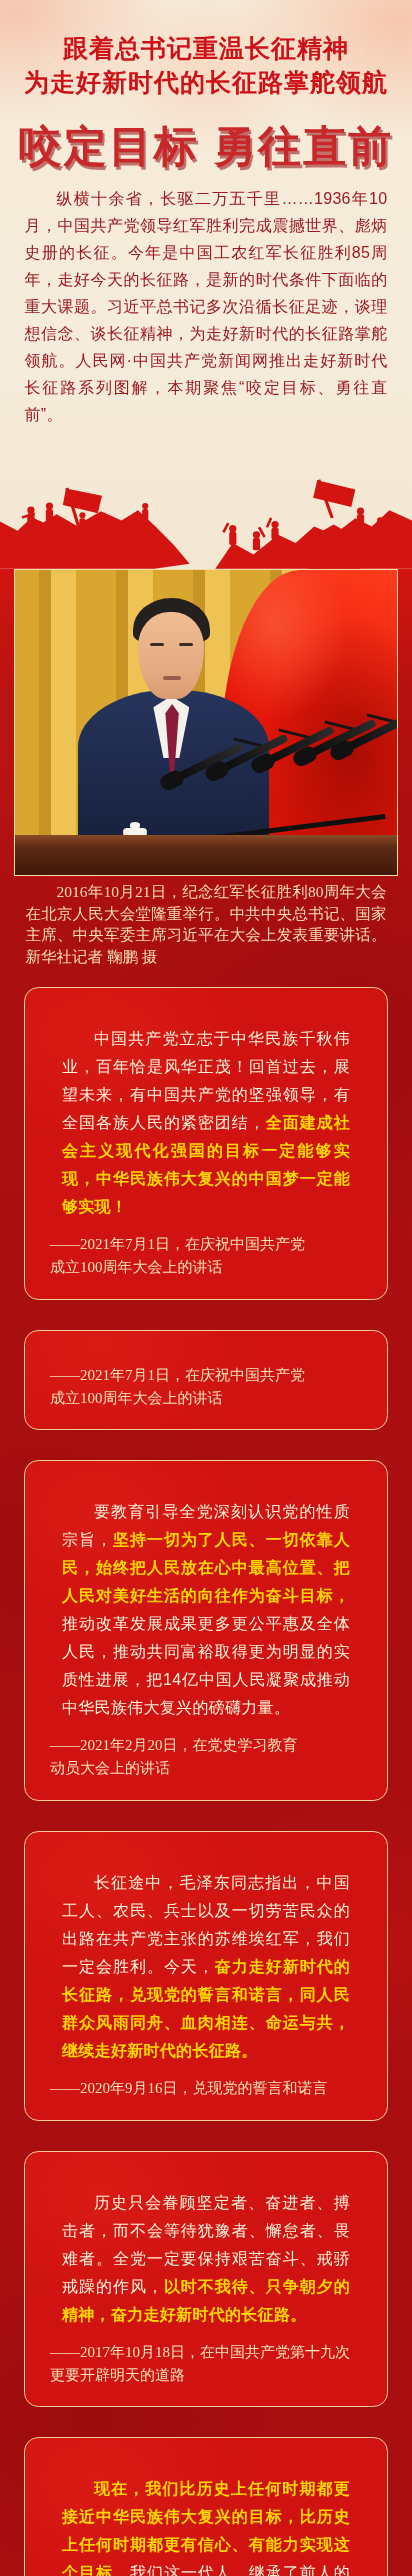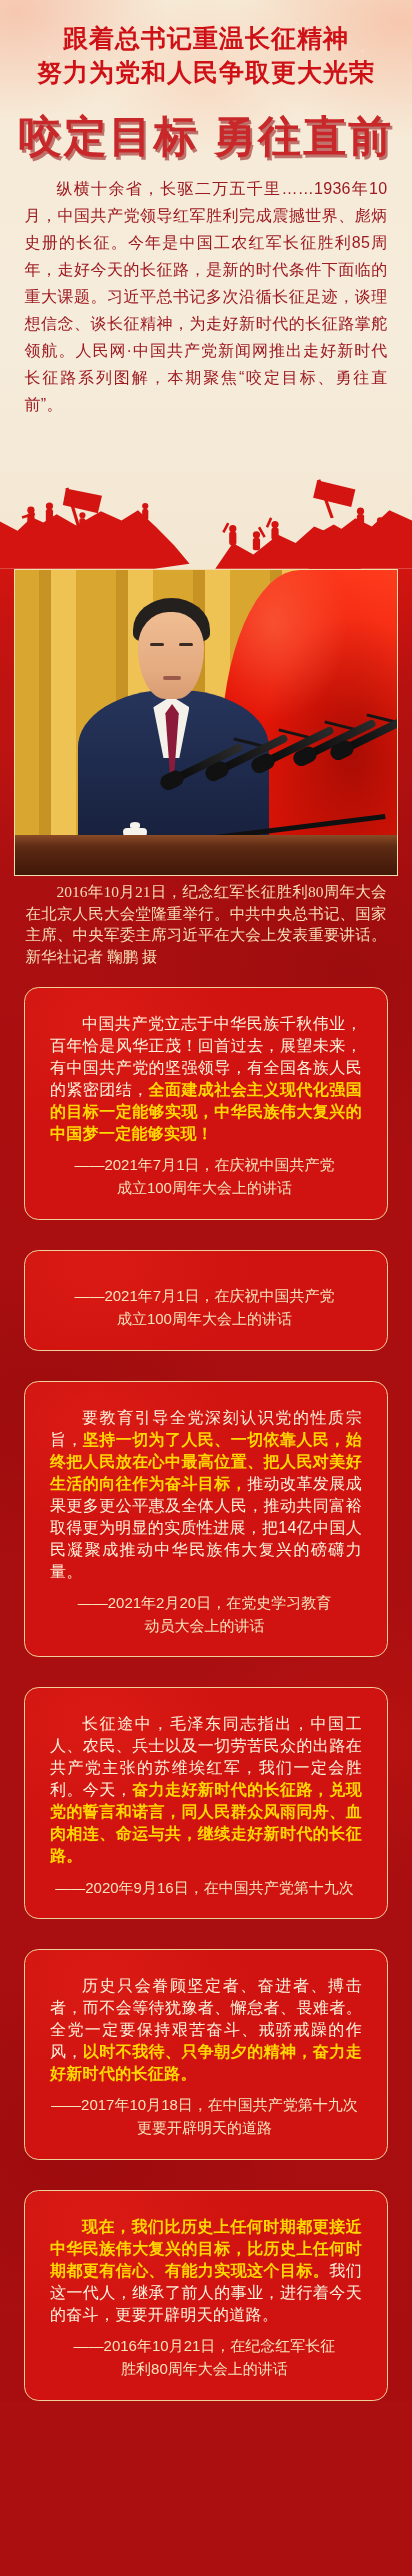--- a/index.html
+++ b/index.html
@@ -17,21 +17,21 @@
       radial-gradient(155px 113px at 50% 13%, rgba(250,196,170,.45), rgba(250,196,170,0) 70%),
       radial-gradient(3.1px 3.1px at 12% 10%, rgba(255,255,255,.9), rgba(255,255,255,0) 70%),
       radial-gradient(2.6px 2.6px at 88% 9%, rgba(255,255,255,.9), rgba(255,255,255,0) 70%),
       radial-gradient(2.1px 2.1px at 72% 4%, rgba(255,255,255,.8), rgba(255,255,255,0) 70%),
       linear-gradient(180deg,#f6ead6 0%,#f6ecdb 60%,#f3e7d2 100%);
   }
   .subtitle{
     margin:0;text-align:center;font-weight:bold;color:#ce1116;
     font-size:25px;line-height:34px;letter-spacing:1px;
   }
-  .subtitle.first{padding-top:21px;}
+  .subtitle.first{padding-top:31px;}
   .main-title{
     margin:23px 0 0;text-align:center;font-weight:bold;color:#c9282b;
     font-size:43px;line-height:49px;letter-spacing:2.1px;white-space:nowrap;
     text-shadow:2.1px 2.6px 0 rgba(142,14,18,.55), -0.5px -0.5px 0 rgba(255,240,220,.35);
   }
   .intro{
     width:363px;margin:14px auto 0;color:#9c1a22;
     font-size:16px;line-height:27px;text-align:justify;text-indent:2em;letter-spacing:0.3px;
   }
   .silhouette{position:absolute;left:0;bottom:0;display:block;}
@@ -100,37 +100,37 @@
   }
   
   .cards{display:flex;flex-direction:column;gap:30px;margin:19.6px 24px 0;}
   .card{
     background:
       radial-gradient(216px 155px at 20% 15%, rgba(236,40,28,.35), rgba(236,40,28,0) 70%),
       #d01310;
     border:1px solid #efd099;border-radius:14.4px;
     padding:25px 25px 19.6px;box-sizing:border-box;
   }
-  .card-text{margin:0;color:#fdf3dc;font-size:16px;line-height:22px;
+  .card-text{margin:12px;color:#fdf3dc;font-size:16px;line-height:28px;
     text-align:justify;text-indent:2em;letter-spacing:0.3px;}
   .card-text .hl{color:#ffd800;font-weight:bold;}
   .card-attr{
-    margin:8.2px 3.1px 0 0;color:#f7e2bb;text-align:center;white-space:pre-line;
-    font-family:Liberation Sans, sans-serif;
+    margin:8.2px 3.1px 0 0;color:#f7e2bb;text-align:left;white-space:pre-line;
+    font-family:Liberation Serif, serif;
     font-size:15px;line-height:23px;
   }
 </style>
 </head>
 <body>
 
 <div class="page">
 
   <section class="top-zone">
     <h2 class="subtitle first">跟着总书记重温长征精神</h2>
-    <h2 class="subtitle">努力为党和人民争取更大光荣</h2>
+    <h2 class="subtitle">为走好新时代的长征路掌舵领航</h2>
     <h1 class="main-title">咬定目标 勇往直前</h1>
     <p class="intro">纵横十余省，长驱二万五千里……1936年10月，中国共产党领导红军胜利完成震撼世界、彪炳史册的长征。今年是中国工农红军长征胜利85周年，走好今天的长征路，是新的时代条件下面临的重大课题。习近平总书记多次沿循长征足迹，谈理想信念、谈长征精神，为走好新时代的长征路掌舵领航。人民网·中国共产党新闻网推出走好新时代长征路系列图解，本期聚焦“咬定目标、勇往直前”。</p>
 
     <svg class="silhouette" width="412" height="92" viewBox="0 0 800 178">
       <path fill="#d41410" d="M0,86 L34,104 L62,78 L84,88 L110,72 L148,94 L196,66 L236,84 L268,64 L302,96 L338,132
         L368,168 L300,178 L418,178 L452,128 L492,150 L540,112 L574,128 L610,96 L648,112 L690,80 L722,96 L756,64 L800,84
         L800,178 L0,178 Z"></path>
       <path fill="#d41410" d="M560,142 L648,92 L736,142 L700,178 L600,178 Z"></path>
 
       <path fill="#d41410" d="M150,98 L127,22 L133,20 L156,97 Z"></path>
@@ -214,21 +214,21 @@
   </article>
 
   <article class="card">
     <p class="card-text"><span>要教育引导全党深刻认识党的性质宗旨，</span><span class="hl">坚持一切为了人民、一切依靠人民，始终把人民放在心中最高位置、把人民对美好生活的向往作为奋斗目标，</span><span>推动改革发展成果更多更公平惠及全体人民，推动共同富裕取得更为明显的实质性进展，把14亿中国人民凝聚成推动中华民族伟大复兴的磅礴力量。</span></p>
     <p class="card-attr">——2021年2月20日，在党史学习教育
 动员大会上的讲话</p>
   </article>
 
   <article class="card">
     <p class="card-text"><span>长征途中，毛泽东同志指出，中国工人、农民、兵士以及一切劳苦民众的出路在共产党主张的苏维埃红军，我们一定会胜利。今天，</span><span class="hl">奋力走好新时代的长征路，兑现党的誓言和诺言，同人民群众风雨同舟、血肉相连、命运与共，继续走好新时代的长征路。</span></p>
-    <p class="card-attr">——2020年9月16日，在中国共产党第十九次</p>
+    <p class="card-attr">——2020年9月16日，兑现党的誓言和诺言</p>
   </article>
 
   <article class="card">
     <p class="card-text"><span>历史只会眷顾坚定者、奋进者、搏击者，而不会等待犹豫者、懈怠者、畏难者。全党一定要保持艰苦奋斗、戒骄戒躁的作风，</span><span class="hl">以时不我待、只争朝夕的精神，奋力走好新时代的长征路。</span></p>
     <p class="card-attr">——2017年10月18日，在中国共产党第十九次
 更要开辟明天的道路</p>
   </article>
 
   <article class="card">
     <p class="card-text"><span class="hl">现在，我们比历史上任何时期都更接近中华民族伟大复兴的目标，比历史上任何时期都更有信心、有能力实现这个目标。</span><span>我们这一代人，继承了前人的事业，进行着今天的奋斗，更要开辟明天的道路。</span></p>

